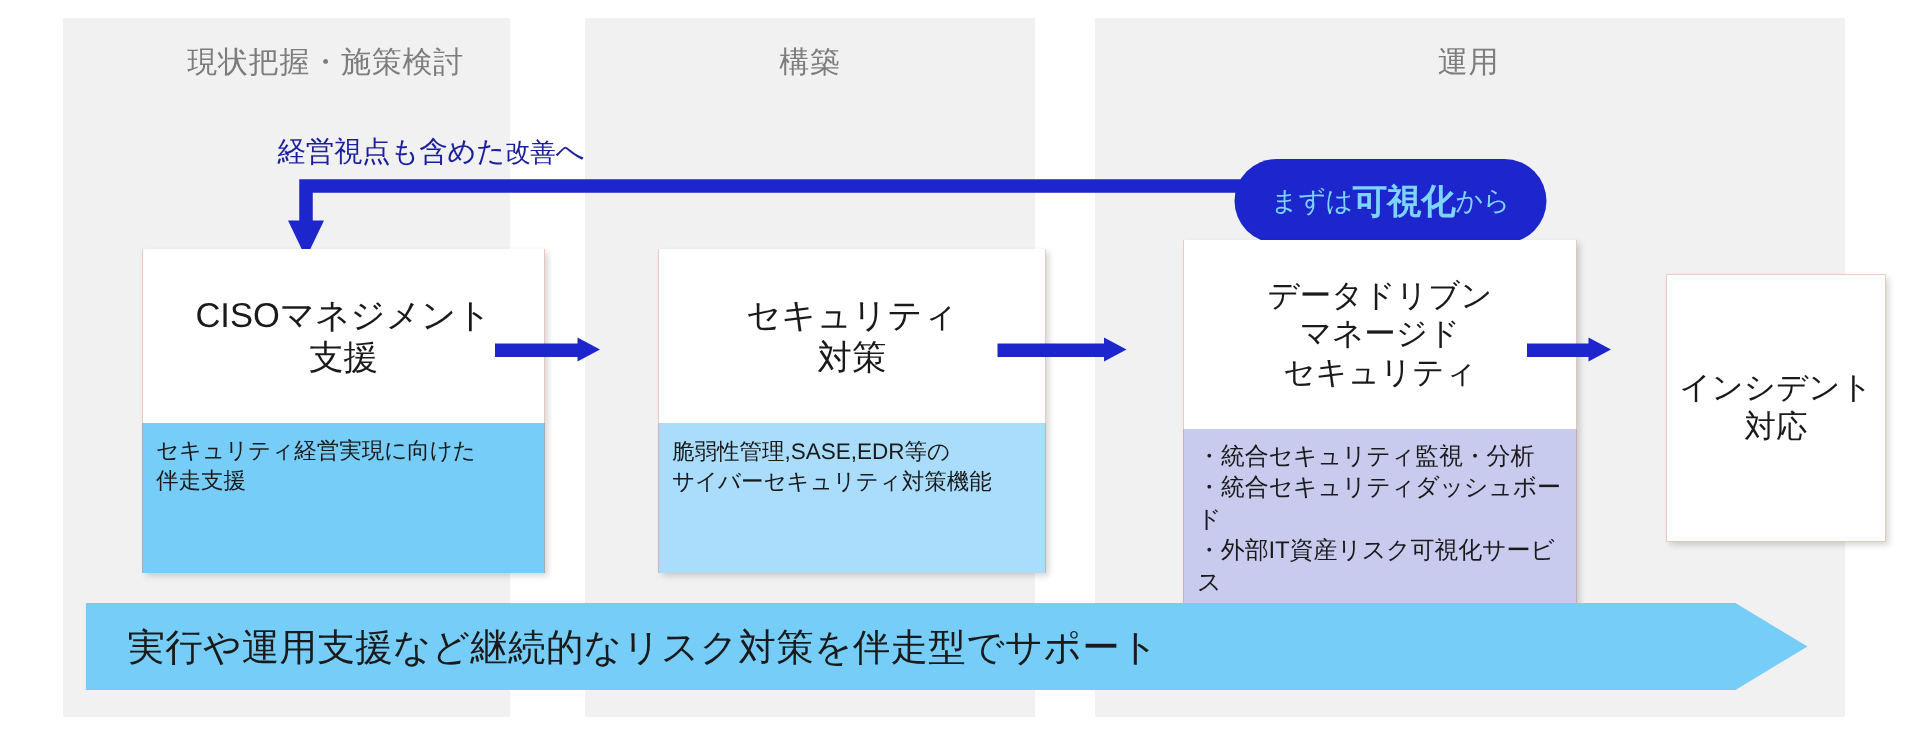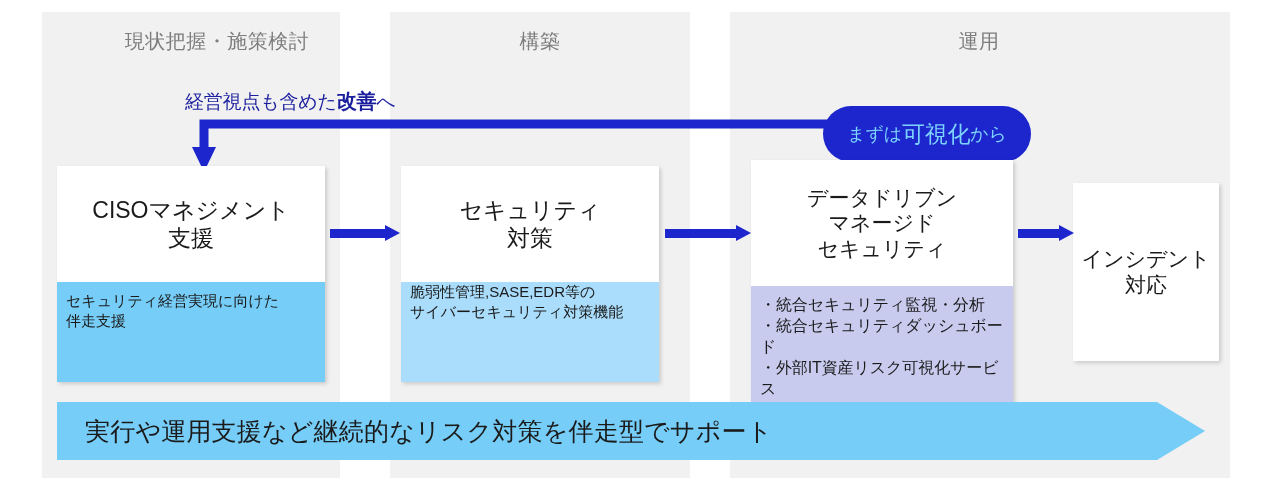--- a/index.html
+++ b/index.html
@@ -39,20 +39,21 @@
   #band-title-1 { left: 390px; width: 300px; }
   #band-title-2 { left: 710px; width: 538px; }
 
   
   .card {
     position: absolute;
     background: #c2410c;
     box-shadow: 2px 2px 4px rgba(0,0,0,0.16);
     display: flex;
     flex-direction: column;
+    margin-left: 38px;
   }
   .card-head {
     background: #ffffff;
     display: flex;
     align-items: center;
     justify-content: center;
     text-align: center;
     color: #1a1a1a;
     line-height: 1.22;
     white-space: pre-line;
@@ -66,21 +67,21 @@
   .body-strong { font-size: 15px; font-weight: normal; white-space: pre-line; }
   .body-plain  { font-size: 11px;  white-space: pre-line; letter-spacing: -0.2px; }
   .body-list   { font-size: 16px; white-space: pre-line; letter-spacing: -0.1px; }
 
   #card-0 { left: 57px;  top: 166px; width: 268px; height: 216px; }
   #card-0 .card-head { height: 116px; font-size: 23px; }
   #card-0 .card-body { background: #76cdf7; }
 
   #card-1 { left: 401px; top: 166px; width: 258px; height: 216px; }
   #card-1 .card-head { height: 116px; font-size: 23px; }
-  #card-1 .card-body { background: #a9ddfb; padding-top: 0; }
+  #card-1 .card-body { background: #a9ddfb; padding-top: 10px; }
 
   #card-2 { left: 751px; top: 160px; width: 262px; height: 248px; }
   #card-2 .card-head { height: 126px; font-size: 21px; }
   #card-2 .card-body { background: #c8cbee; padding-top: 8px; }
 
   #card-3 { left: 1073px; top: 183px; width: 146px; height: 178px; }
   #card-3 .card-head { height: 178px; font-size: 21px; }
 
   
   .harrow { position: absolute; height: 16px; }
@@ -110,38 +111,38 @@
 
   
   #improve-caption {
     position: absolute;
     left: 185px; top: 88px;
     font-size: 19px;
     color: #1b1f9e;
     white-space: nowrap;
     letter-spacing: -0.2px;
   }
-  #improve-caption .em { font-size: 20px; font-weight: bold; }
+  #improve-caption .em { font-size: 17px; font-weight: normal; }
 
   
   #pill {
     position: absolute;
     left: 823px; top: 106px;
     width: 208px; height: 56px;
     background: #1c26cc;
     border-radius: 28px;
     display: flex;
     align-items: center;
     justify-content: center;
     color: #7dd3fc;
     font-size: 18px;
     white-space: nowrap;
     letter-spacing: -0.2px;
   }
-  #pill .em { font-size: 23px; font-weight: normal; text-align: center; }
+  #pill .em { font-size: 23px; font-weight: bold; text-align: center; }
 
   
   #banner {
     position: absolute;
     left: 57px; top: 402px;
     width: 1148px; height: 58px;
     background: #76cdf7;
     clip-path: polygon(0 0, calc(100% - 48px) 0, 100% 50%, calc(100% - 48px) 100%, 0 100%);
     display: flex;
     align-items: center;

